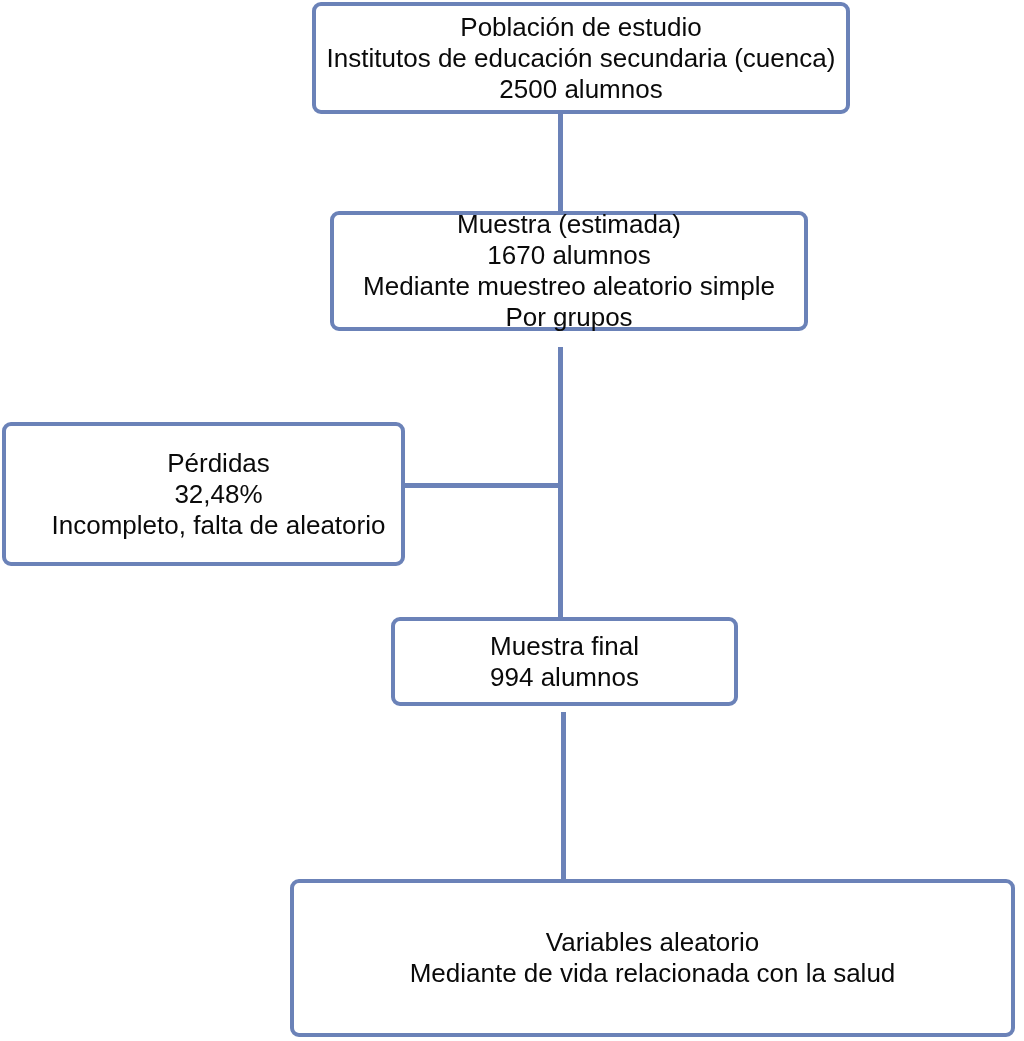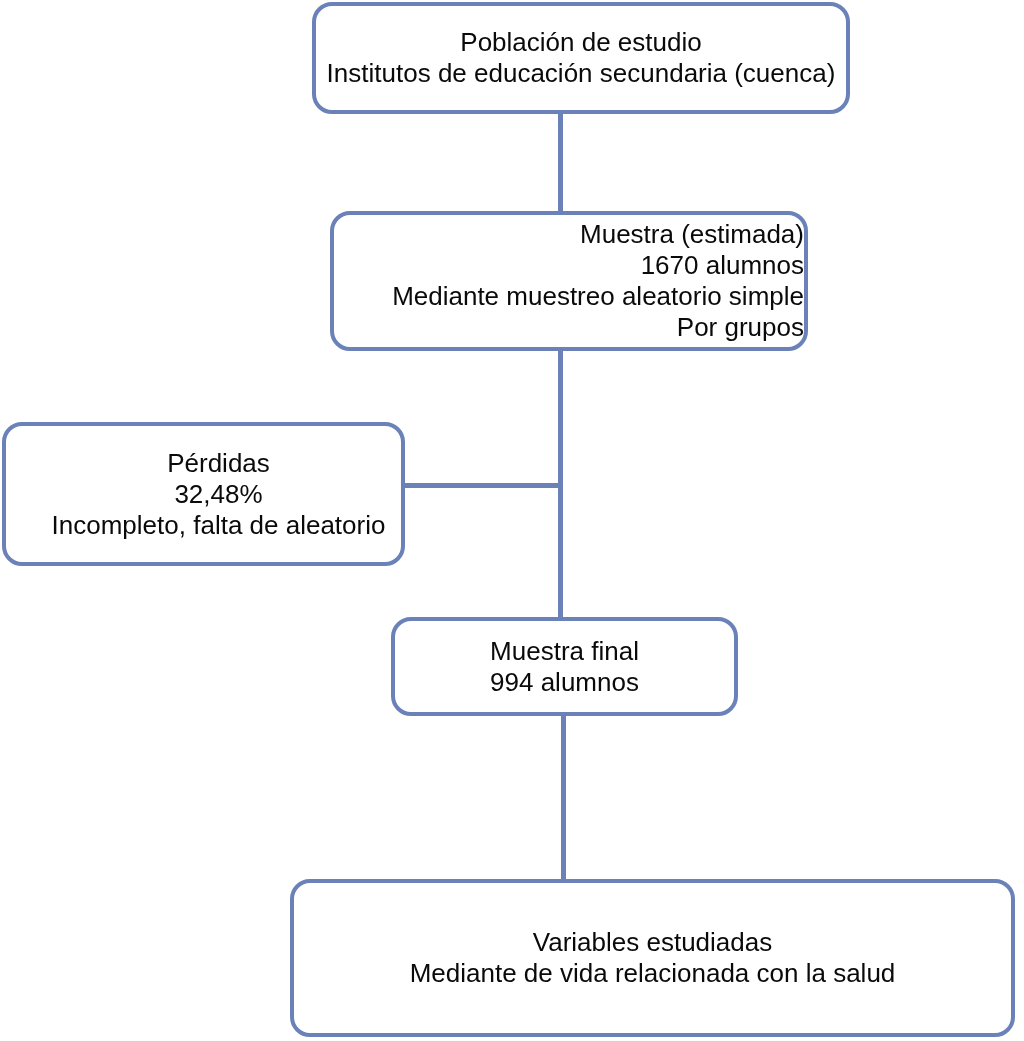--- a/index.html
+++ b/index.html
@@ -26,21 +26,21 @@
   }
   .conn-v { width: 5px; }
   .conn-h { height: 5px; }
 
   
   .node {
     position: absolute;
     box-sizing: border-box;
     background: #ffffff;
     border: 4px solid #6b82b8;
-    border-radius: 20px;
+    border-radius: 9px;
     display: flex;
     flex-direction: column;
     align-items: center;
     justify-content: center;
     z-index: 2;
   }
   .node-line {
     color: #0a0a0a;
     font-size: 26px;
     line-height: 31px;
@@ -66,38 +66,39 @@
 
   <div class="conn conn-v" style="left:558px; top:347px; height:275px;"></div>
 
   <div class="conn conn-h" style="left:400px; top:483px; width:163px;"></div>
 
   <div class="conn conn-v" style="left:561px; top:712px; height:172px;"></div>
 
   <div class="node" style="left:312px; top:2px; width:538px; height:112px;">
     <div class="node-line">Población de estudio</div>
     <div class="node-line">Institutos de educación secundaria (cuenca)</div>
+    <div class="node-line">2500 alumnos</div>
   </div>
 
-  <div class="node" style="left:330px; top:211px; width:478px; height:140px;align-items:flex-end;">
+  <div class="node" style="left:330px; top:211px; width:478px; height:120px;">
     <div class="node-line">Muestra (estimada)</div>
     <div class="node-line">1670 alumnos</div>
     <div class="node-line">Mediante muestreo aleatorio simple</div>
     <div class="node-line">Por grupos</div>
   </div>
 
   <div class="node node-overflow" style="left:2px; top:422px; width:403px; height:144px;padding-left:34px;">
     <div class="node-line">Pérdidas</div>
     <div class="node-line">32,48%</div>
     <div class="node-line">Incompleto, falta de aleatorio</div>
   </div>
 
-  <div class="node" style="left:391px; top:617px; width:347px; height:99px;">
+  <div class="node" style="left:391px; top:617px; width:347px; height:89px;">
     <div class="node-line">Muestra final</div>
     <div class="node-line">994 alumnos</div>
   </div>
 
   <div class="node" style="left:290px; top:879px; width:725px; height:158px;">
-    <div class="node-line">Variables estudiadas</div>
+    <div class="node-line">Variables aleatorio</div>
     <div class="node-line">Mediante de vida relacionada con la salud</div>
   </div>
 
 </div>
 
 </body></html>

